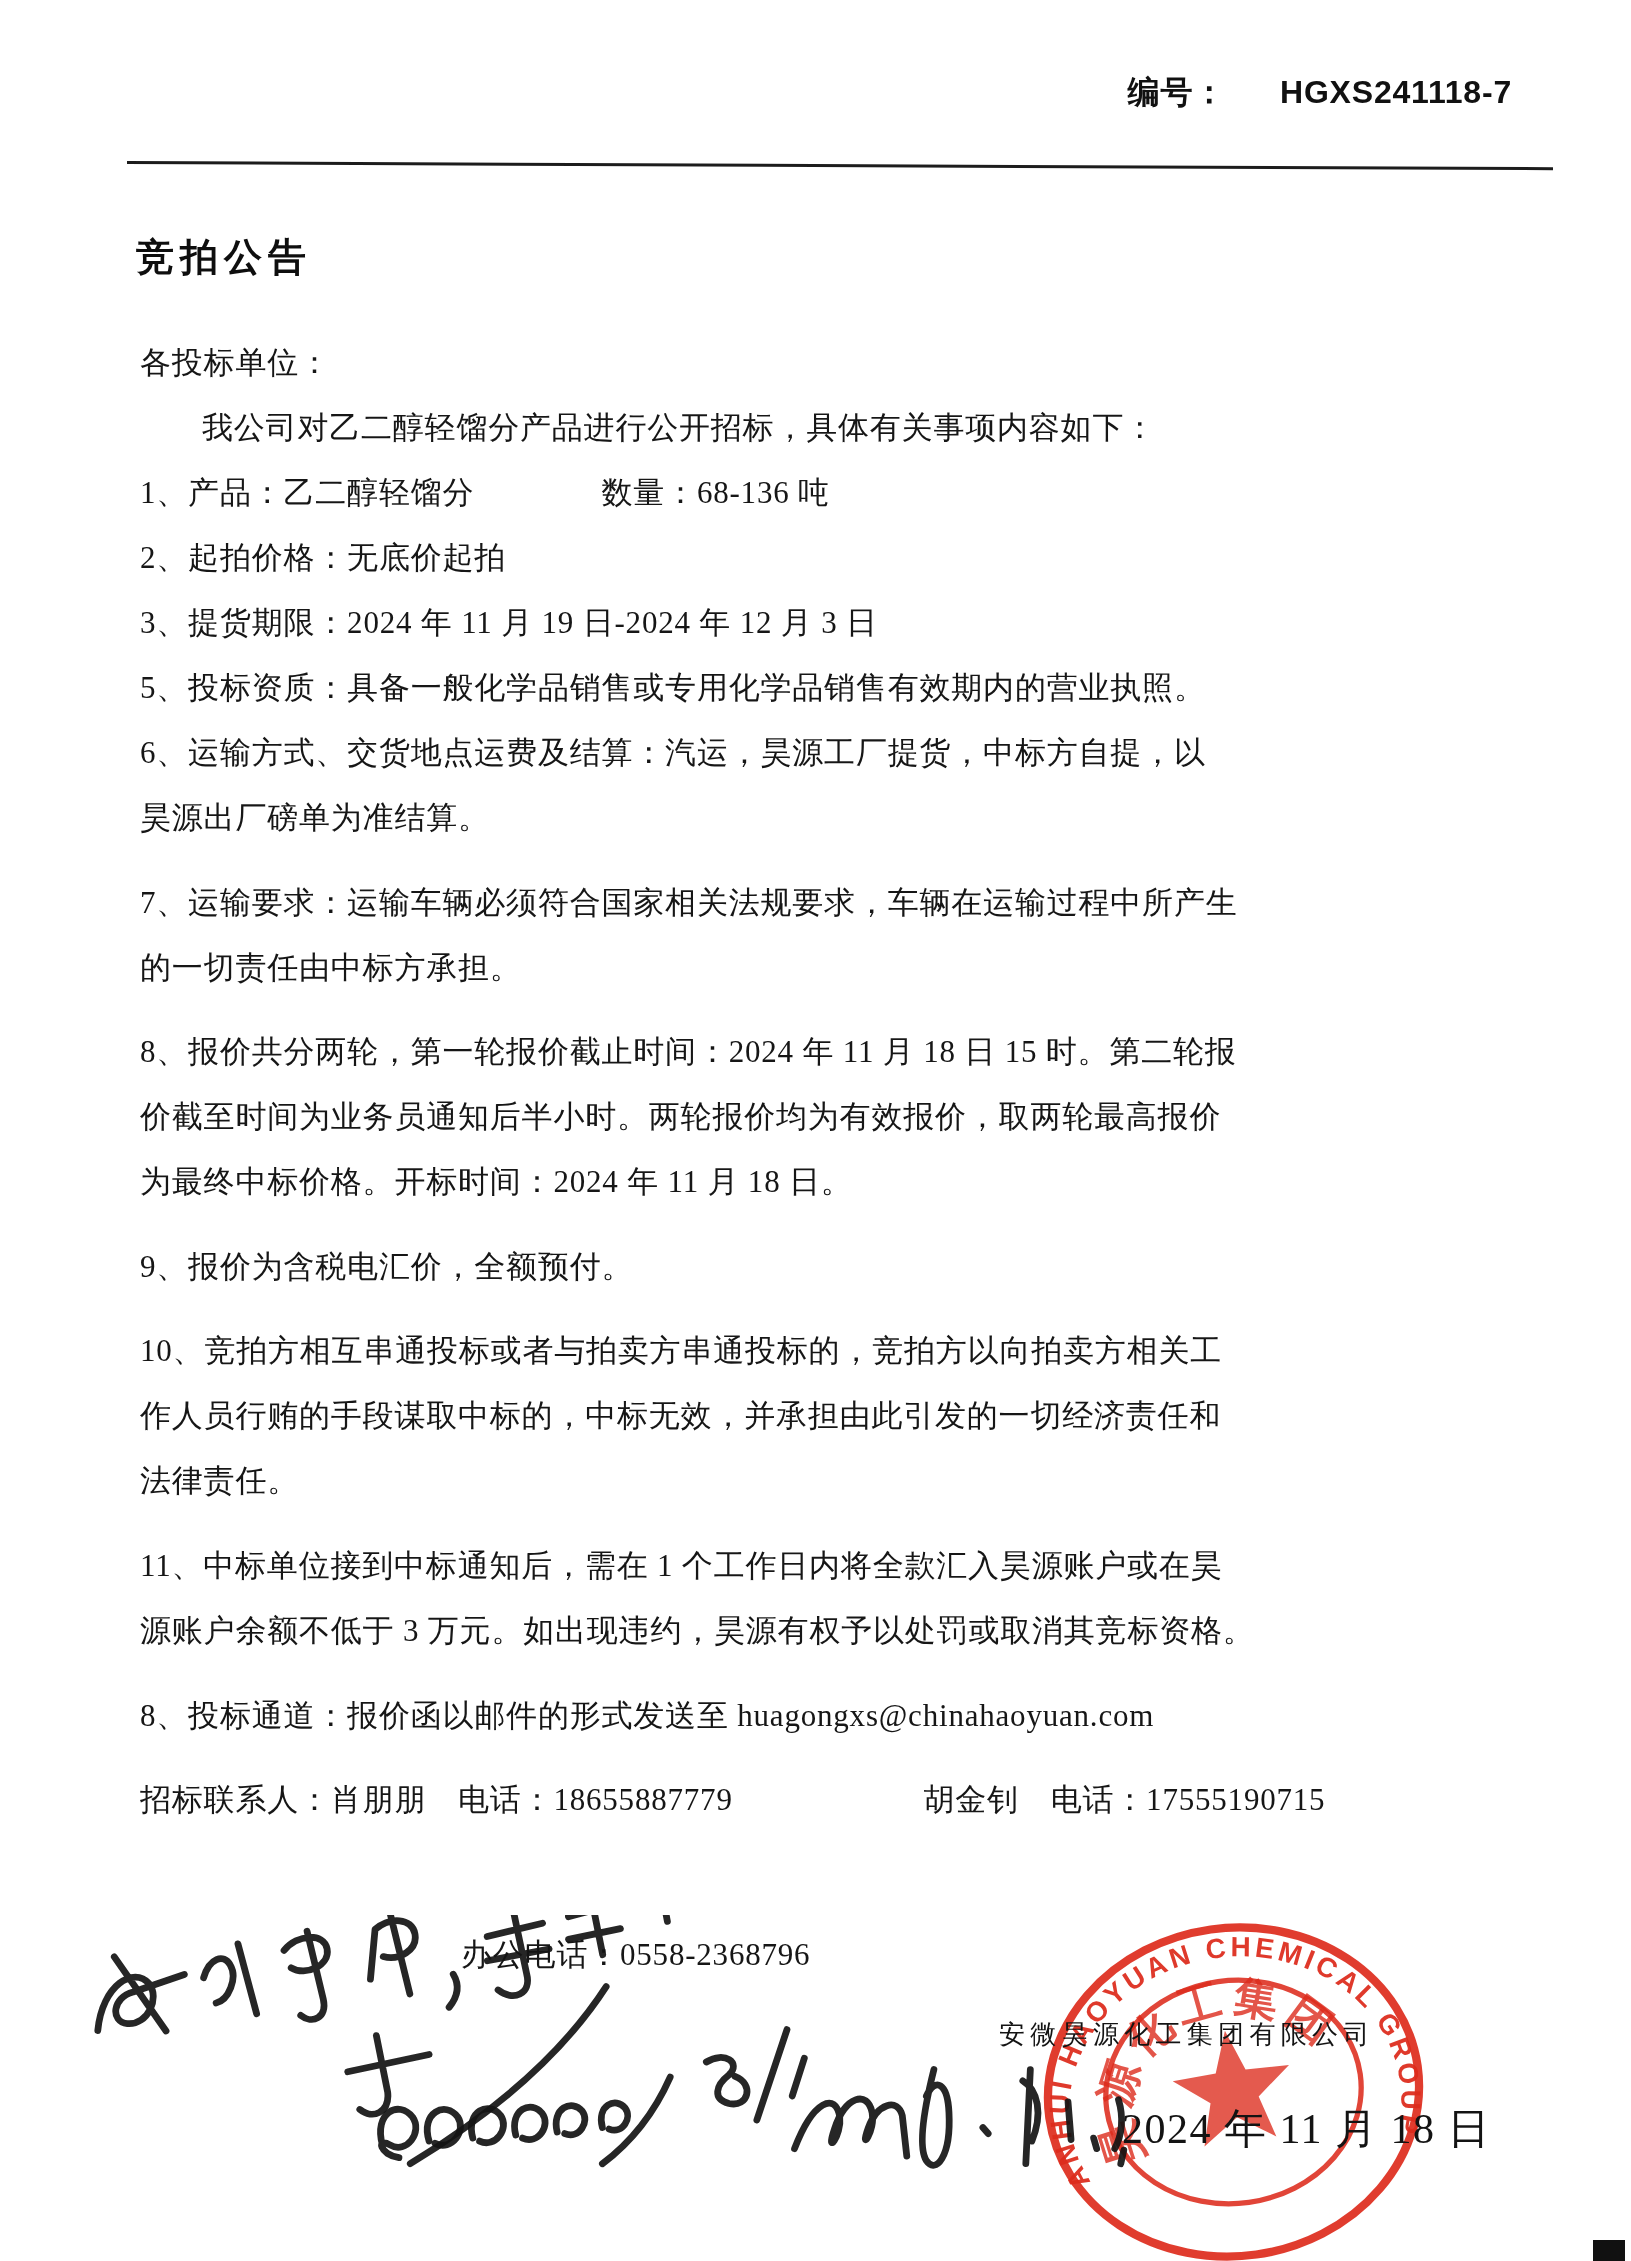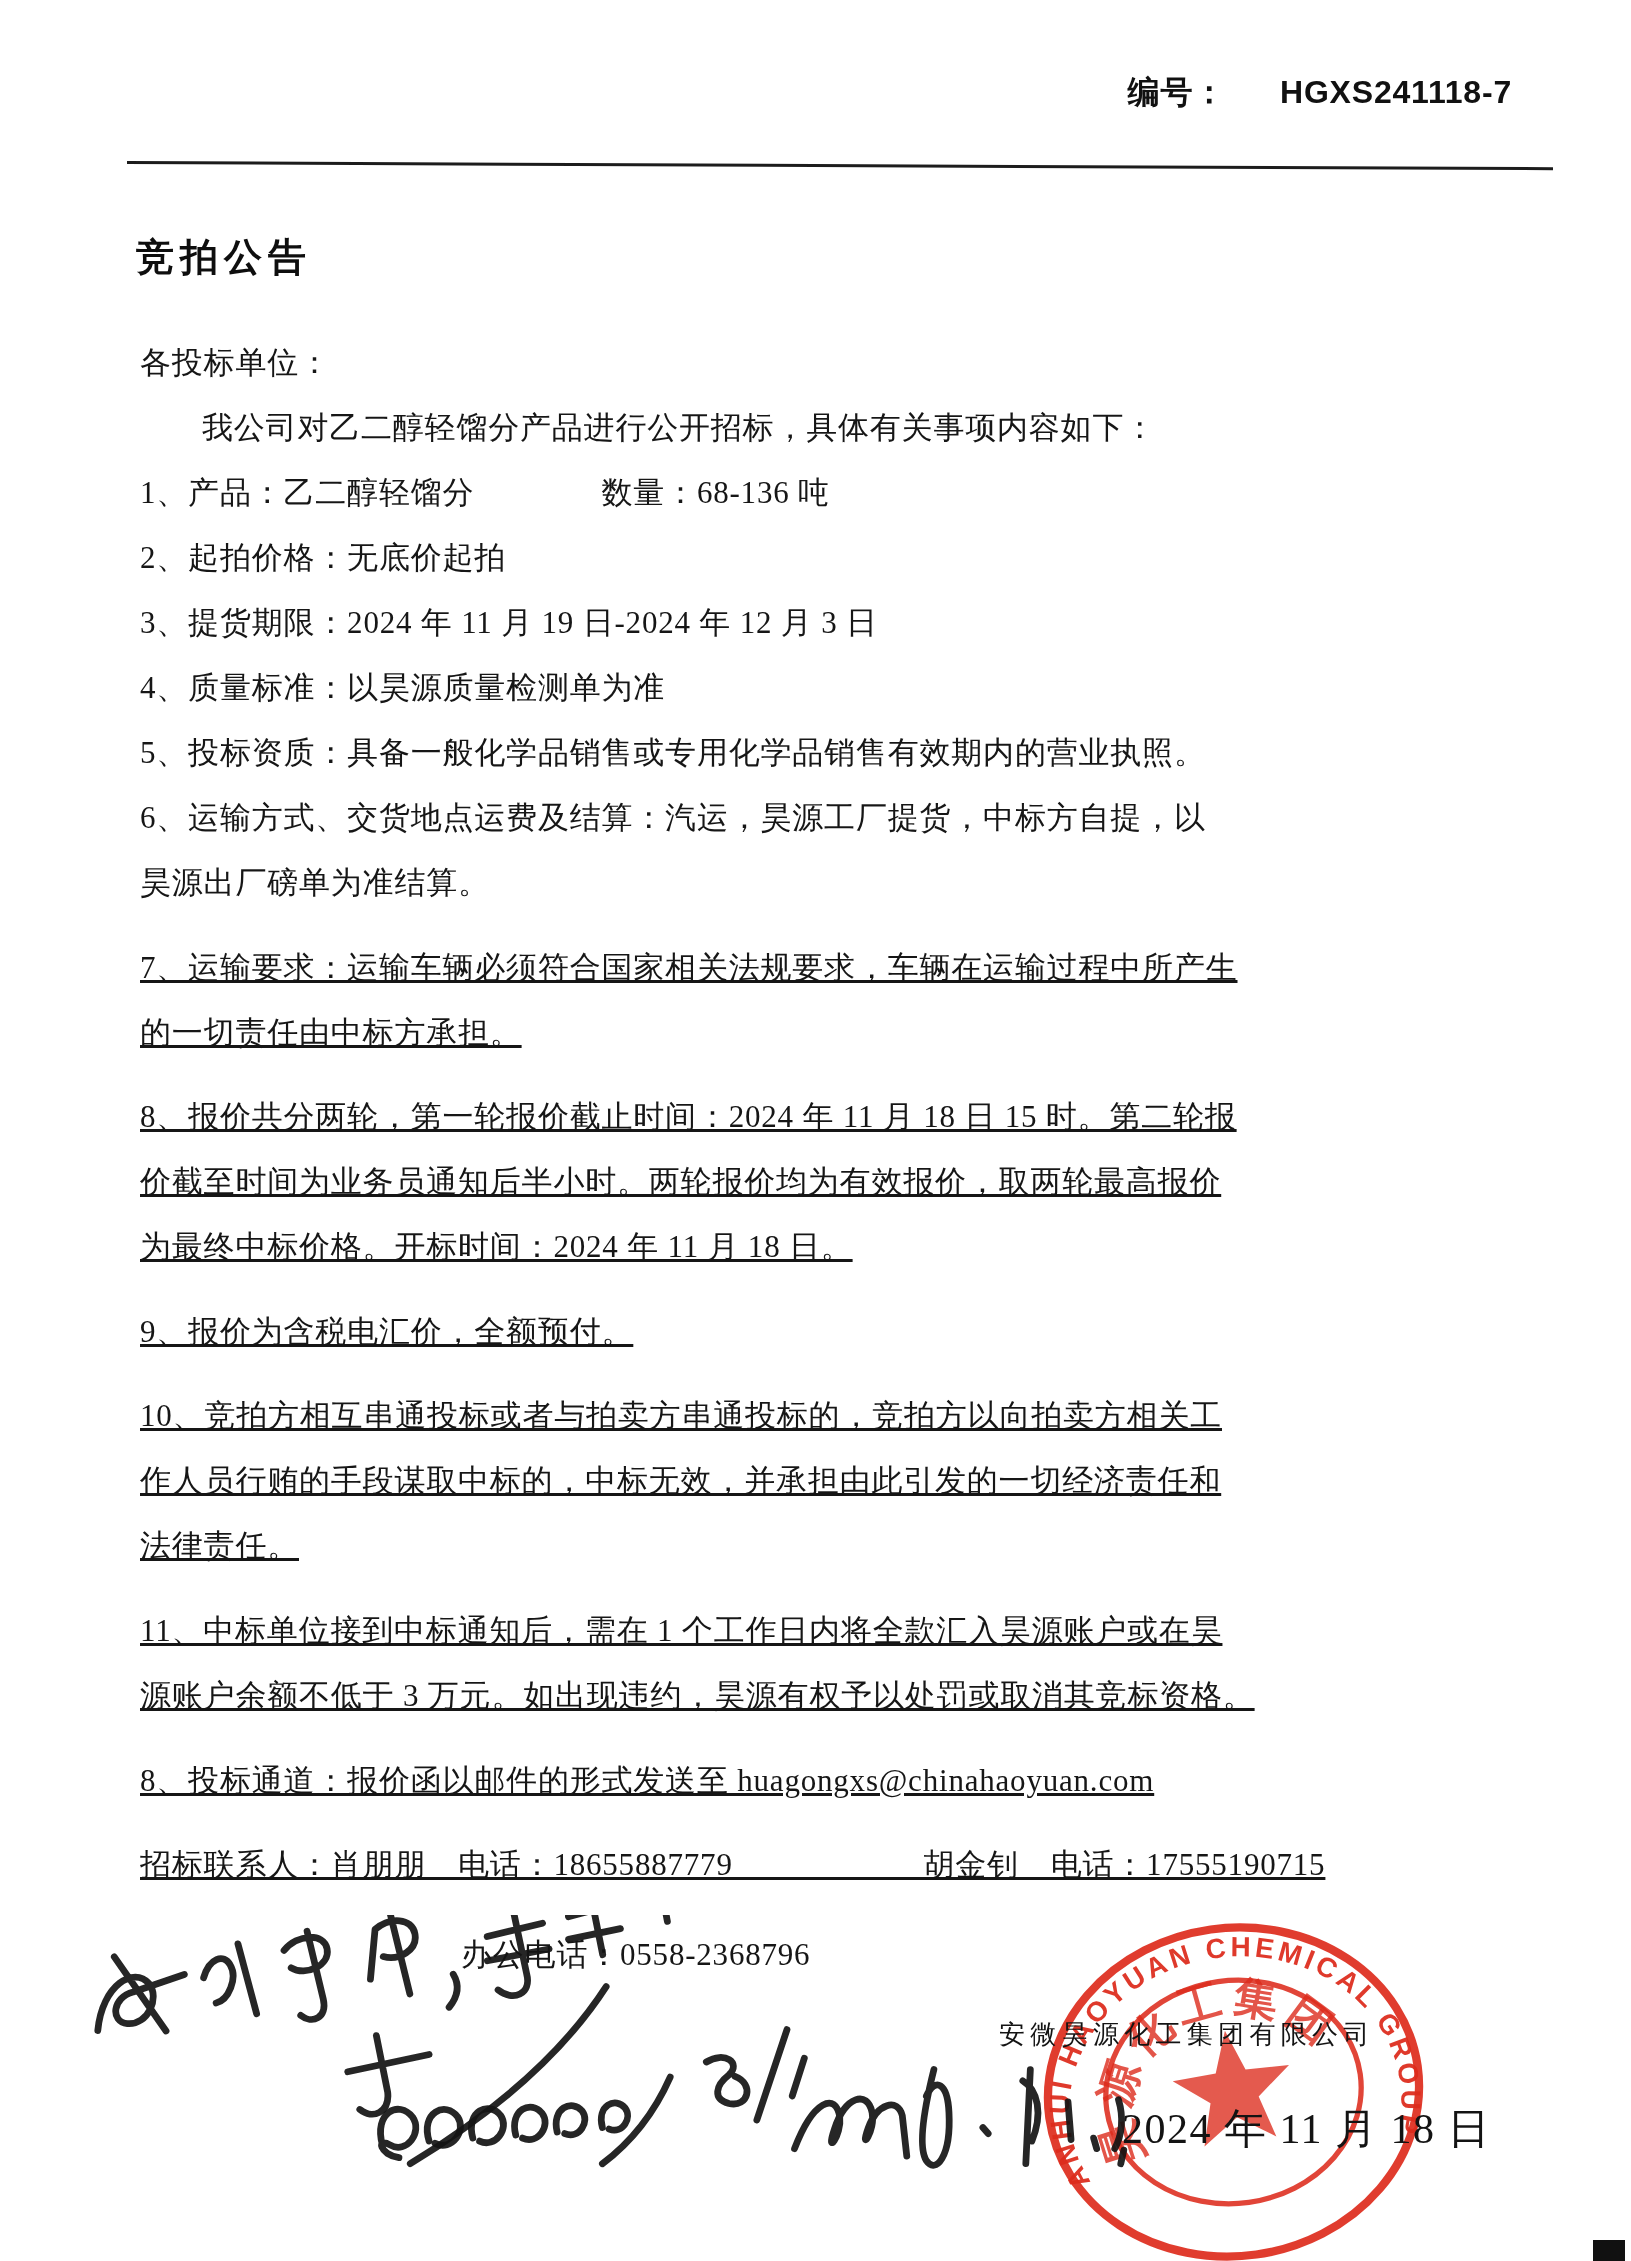--- a/index.html
+++ b/index.html
@@ -27,21 +27,21 @@
     text-align:left;
     font-family:"Liberation Sans","DejaVu Sans",sans-serif;
     font-weight:700;font-size:38px;letter-spacing:6px;color:#0e0e0e;
   }
   
   .body-block{
     position:absolute;top:330px;left:140px;width:1379px;
     font-size:31px;line-height:65px;letter-spacing:0.8px;
   }
   .para{white-space:pre-line;margin:0;}
-  .para.spaced{margin-top:19.6px;text-decoration:underline;}
+  .para.spaced{margin-top:19.6px;}
   .para.indent{text-indent:2em;}
   
   .office-phone{
     position:absolute;left:461px;top:1934px;
     font-size:31px;letter-spacing:0.8px;white-space:pre;
   }
   .company-name{
     position:absolute;left:999px;top:2017px;
     font-size:26px;letter-spacing:5.3px;color:#131313;white-space:pre;
   }
@@ -80,21 +80,20 @@
   <div class="head-rule"></div>
 
   <div class="title">竞拍公告</div>
 
   <div class="body-block" id="body-paragraphs">
       <div class="para">各投标单位：</div>
       <div class="para indent">我公司对乙二醇轻馏分产品进行公开招标，具体有关事项内容如下：</div>
       <div class="para">1、产品：乙二醇轻馏分　　　　数量：68-136 吨</div>
       <div class="para">2、起拍价格：无底价起拍</div>
       <div class="para">3、提货期限：2024 年 11 月 19 日-2024 年 12 月 3 日</div>
-      <div class="para">4、质量标准：以昊源质量检测单为准</div>
       <div class="para">5、投标资质：具备一般化学品销售或专用化学品销售有效期内的营业执照。</div>
       <div class="para">6、运输方式、交货地点运费及结算：汽运，昊源工厂提货，中标方自提，以
 昊源出厂磅单为准结算。</div>
       <div class="para spaced">7、运输要求：运输车辆必须符合国家相关法规要求，车辆在运输过程中所产生
 的一切责任由中标方承担。</div>
       <div class="para spaced">8、报价共分两轮，第一轮报价截止时间：2024 年 11 月 18 日 15 时。第二轮报
 价截至时间为业务员通知后半小时。两轮报价均为有效报价，取两轮最高报价
 为最终中标价格。开标时间：2024 年 11 月 18 日。</div>
       <div class="para spaced">9、报价为含税电汇价，全额预付。</div>
       <div class="para spaced">10、竞拍方相互串通投标或者与拍卖方串通投标的，竞拍方以向拍卖方相关工

